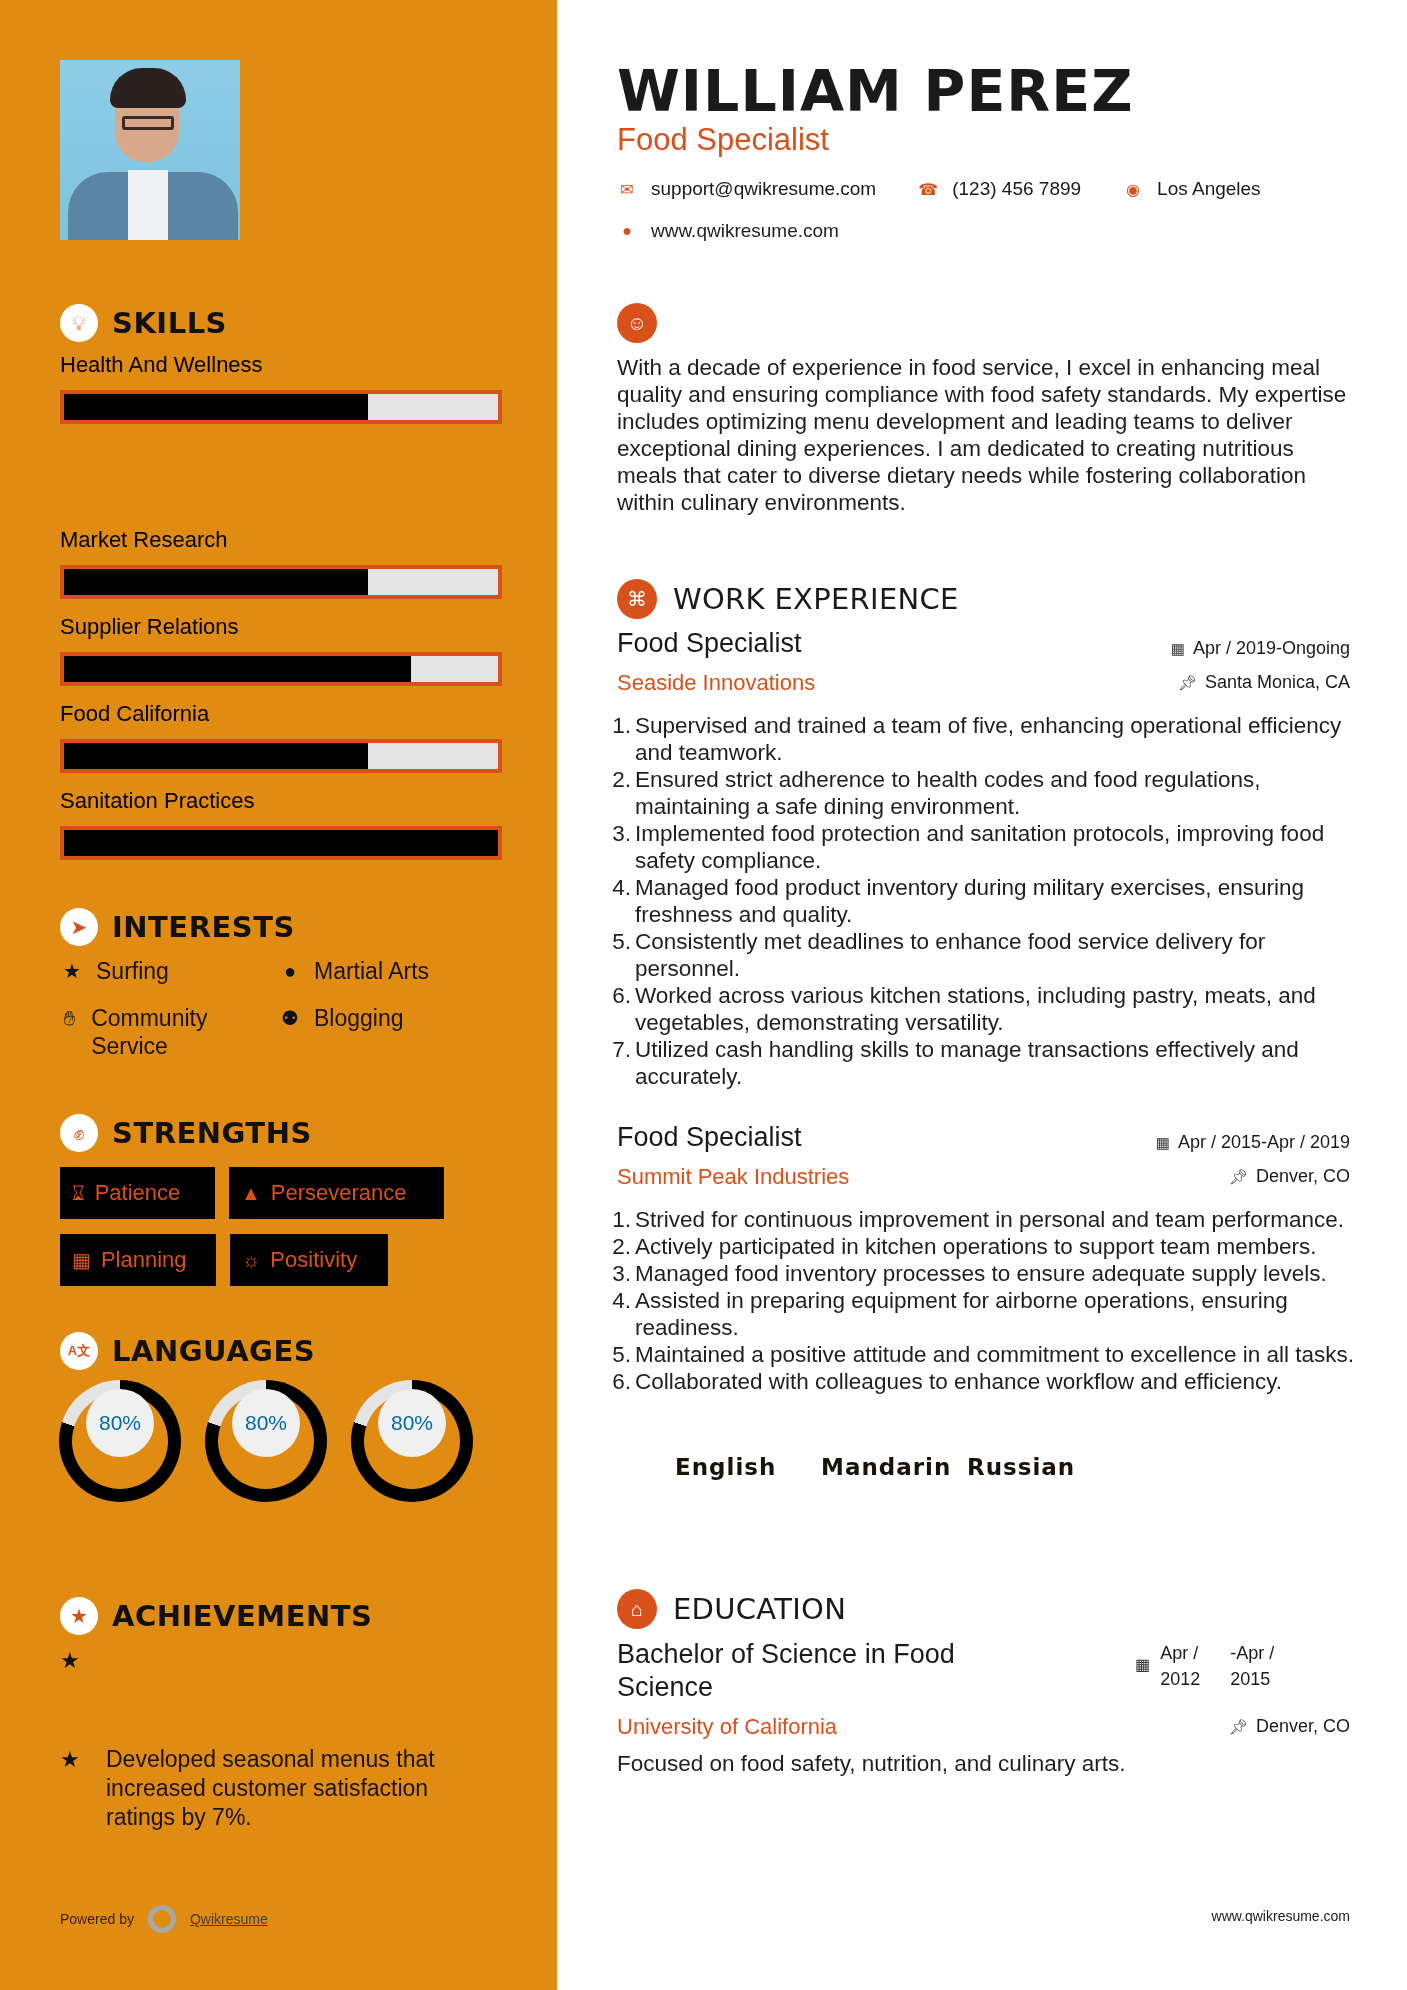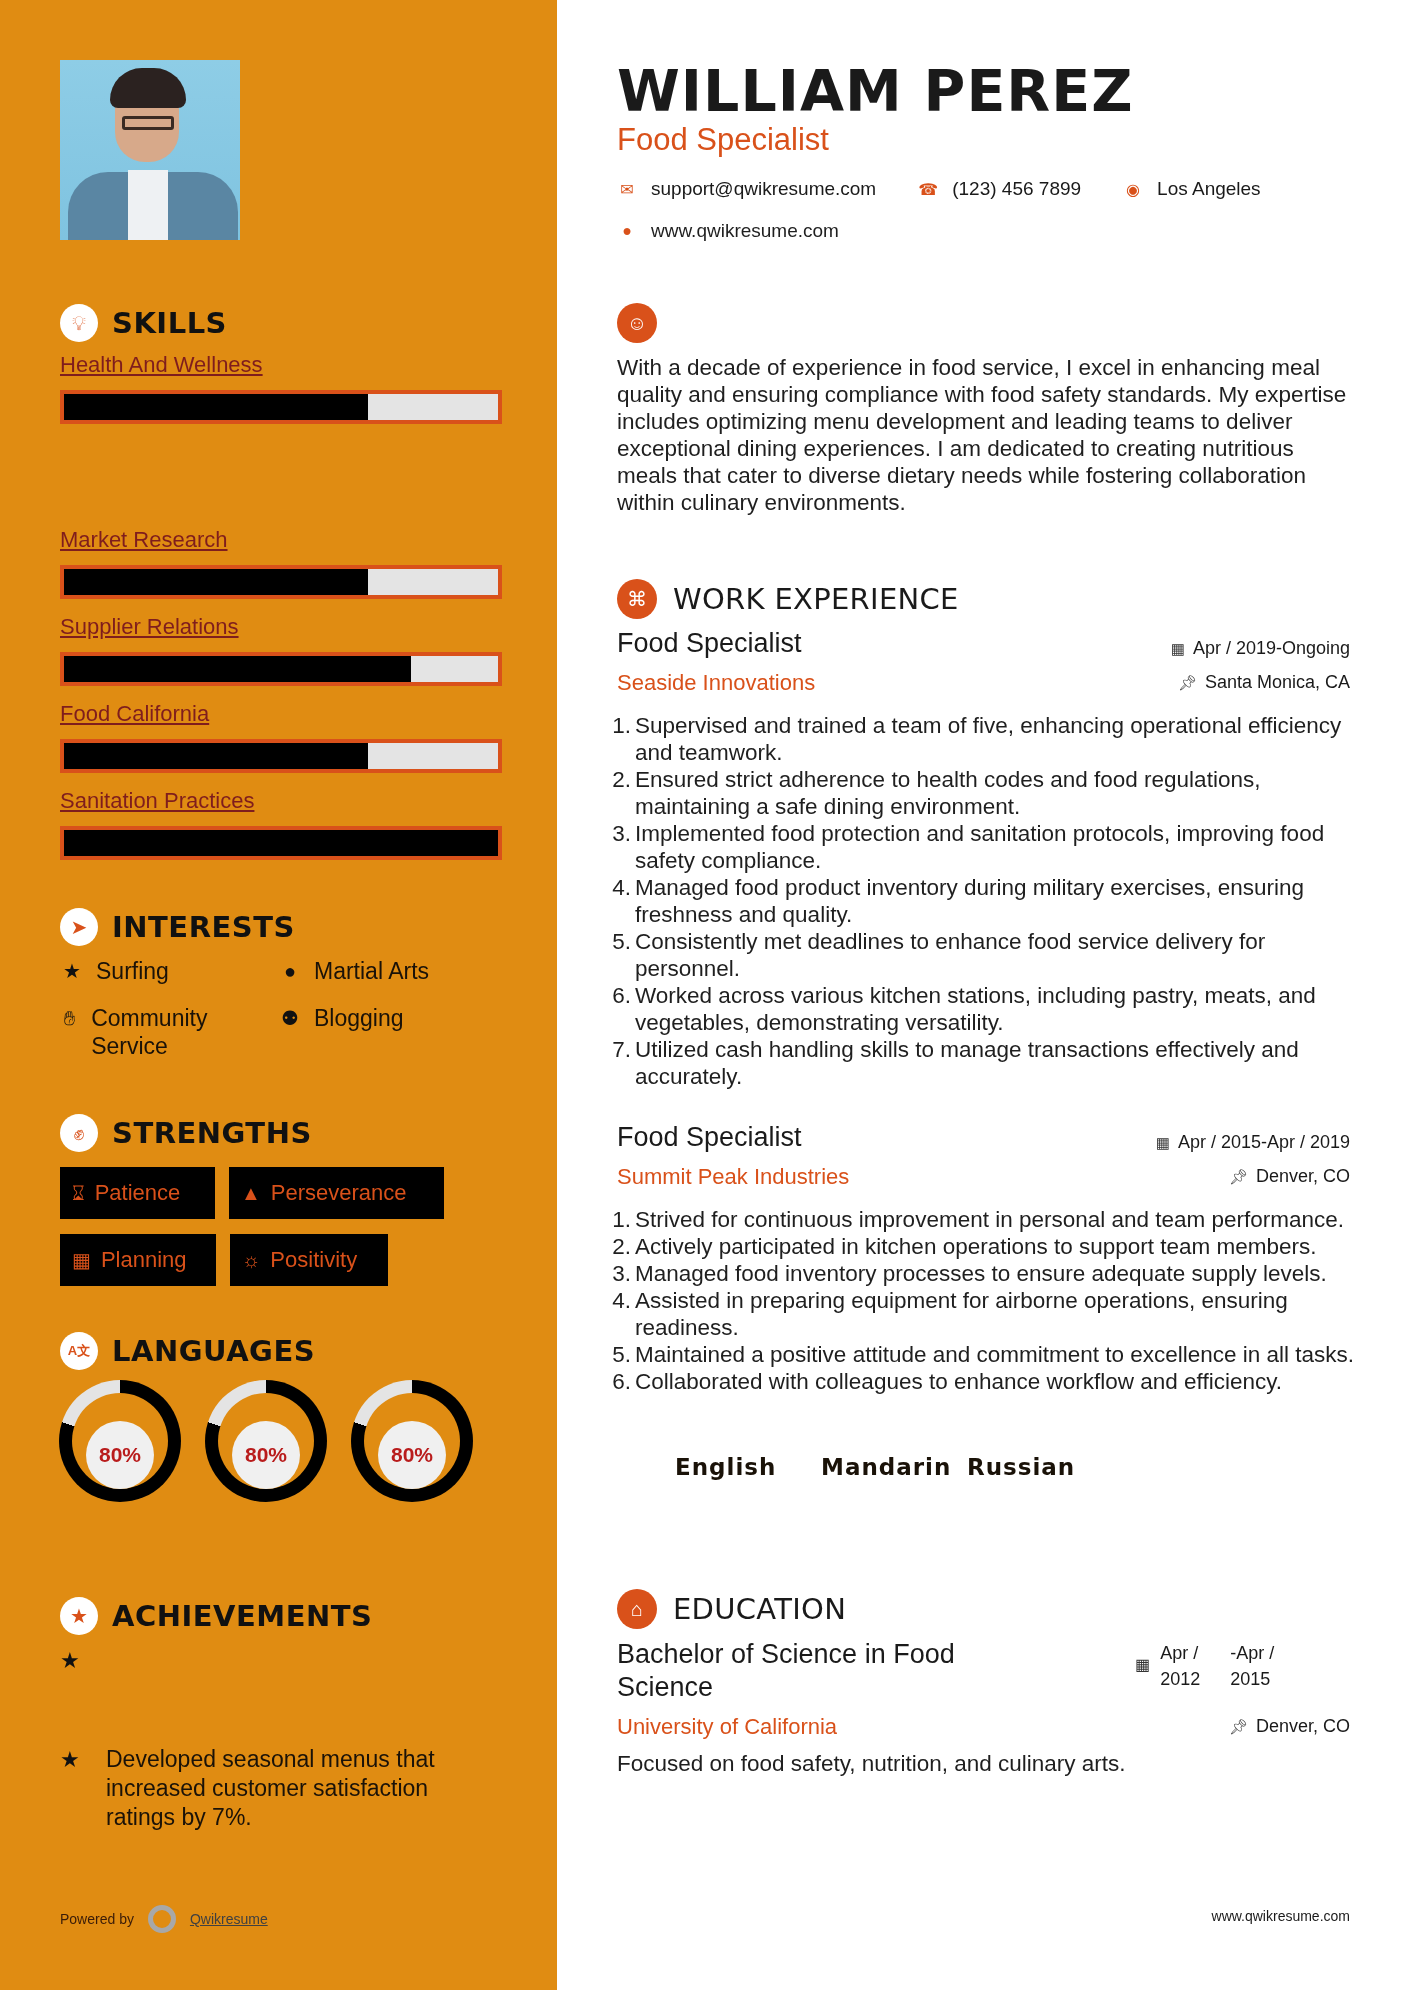--- a/index.html
+++ b/index.html
@@ -13,35 +13,35 @@
   .photo .hair { position: absolute; left: 50px; top: 8px; width: 76px; height: 40px; border-radius: 40px 40px 10px 10px; background: #2b2220; }
   .photo .glasses { position: absolute; left: 62px; top: 56px; width: 52px; height: 14px; border: 3px solid #3a2a22; border-radius: 3px; }
   .photo .body { position: absolute; left: 8px; top: 112px; width: 170px; height: 90px; border-radius: 40px 40px 0 0; background: #5a86a3; }
   .photo .shirt { position: absolute; left: 68px; top: 110px; width: 40px; height: 80px; background: #eef1f3; }
 
   .side-heading { position: absolute; left: 60px; display: flex; align-items: center; gap: 14px; }
   .side-heading .icon-circle { width: 38px; height: 38px; border-radius: 50%; background: #ffffff; display: flex; align-items: center; justify-content: center; color: #d9511a; font-size: 20px; }
   .side-heading .title { font-family: "DejaVu Sans", sans-serif; font-weight: bold; font-size: 29px; color: #111; letter-spacing: 0.5px; }
 
   .skill { position: absolute; left: 60px; width: 440px; }
-  .skill .label { font-size: 22px; color: #7f1d1d; height: 30px; text-decoration: underline; }
+  .skill .label { font-size: 22px; color: #000000; height: 30px; }
   .skill .bar { margin-top: 8px; width: 442px; height: 34px; background: #d9511a; padding: 4px; }
   .skill .track { width: 100%; height: 100%; background: #e4e4e4; position: relative; }
   .skill .fill { position: absolute; left: 0; top: 0; height: 100%; background: #000; }
 
   .interest { position: absolute; display: flex; align-items: flex-start; gap: 12px; font-size: 23px; color: #1a1208; line-height: 28px; }
   .interest .ico { width: 24px; font-size: 20px; text-align: center; color: #111; }
 
   .strength { position: absolute; height: 52px; background: #000; display: flex; align-items: center; gap: 10px; padding: 0 12px; color: #d9511a; font-size: 22px; }
   .strength .ico { font-size: 20px; }
 
   .lang { position: absolute; width: 124px; text-align: center; }
   .lang .ring { width: 122px; height: 122px; border-radius: 50%; position: relative; margin: 0 auto; }
   .lang .hole { position: absolute; left: 13px; top: 13px; width: 96px; height: 96px; border-radius: 50%; background: #e08c12; }
-  .lang .center { position: absolute; left: 27px; top: 41px; width: 68px; height: 68px; border-radius: 50%; background: #f0f0f0; display: flex; align-items: center; justify-content: center; font-weight: bold; font-size: 21px; color: #b91c1c; }
+  .lang .center { position: absolute; left: 27px; top: 9px; width: 68px; height: 68px; border-radius: 50%; background: #f0f0f0; display: flex; align-items: center; justify-content: center; font-weight: normal; font-size: 21px; color: #0369a1; }
   .lang .name { margin-top: 16px; font-size: 23px; color: #1a1208; }
 
   .ach { position: absolute; left: 60px; width: 440px; display: flex; gap: 14px; font-size: 23px; line-height: 29px; color: #1a1208; }
   .ach .ico { width: 32px; font-size: 22px; color: #111; flex-shrink: 0; }
 
   .powered { position: absolute; left: 60px; top: 1905px; display: flex; align-items: center; gap: 14px; font-size: 14px; color: #3a1c08; }
   .powered .logo { width: 28px; height: 28px; border-radius: 50%; border: 5px solid #a8a8a8; }
   .powered .link { text-decoration: underline; color: #404040; }
 
   

